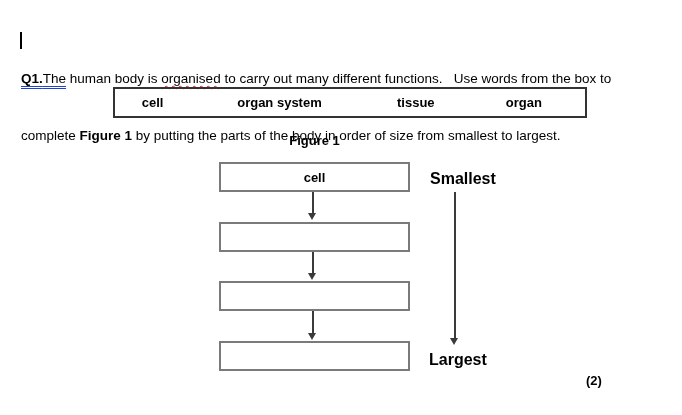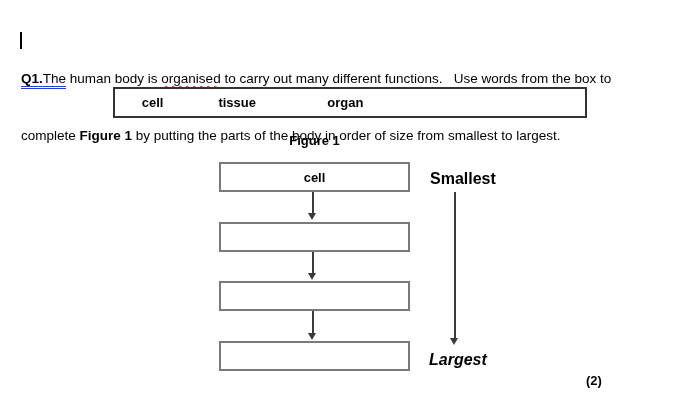--- a/index.html
+++ b/index.html
@@ -114,20 +114,21 @@
 
   <div class="caret"></div>
 
   <div class="qtext">
     <div><span class="grammar"><span class="b">Q1.</span><span>The</span></span><span> human body is </span><span class="spell">organised</span><span> to carry out many different functions.   Use words from the box to</span></div>
     <div><span>complete </span><span class="b">Figure 1</span><span> by putting the parts of the body in order of size from smallest to largest.</span></div>
   </div>
 
   <div class="wordbox">
     <span class="word w1">cell</span>
+    <span class="word w2">organ system</span>
     <span class="word w4">tissue</span>
     <span class="word w3">organ</span>
   </div>
 
   <div class="figtitle">Figure 1</div>
 
   <div class="fbox fbox1">cell</div>
 
   <div class="vline" style="left:312px; top:192px; height:21px;"></div>
   <div class="ahead" style="left:308px; top:213px;"></div>
@@ -140,17 +141,17 @@
   <div class="fbox fbox3"></div>
 
   <div class="vline" style="left:312px; top:311px; height:22px;"></div>
   <div class="ahead" style="left:308px; top:333px;"></div>
 
   <div class="fbox fbox4"></div>
 
   <div class="sidelabel" style="left:430px; top:170px;">Smallest</div>
   <div class="vline" style="left:454px; top:192px; height:146px;"></div>
   <div class="ahead" style="left:450px; top:338px;"></div>
-  <div class="sidelabel" style="left:429px; top:351px;font-style:italic;">Largest</div>
+  <div class="sidelabel" style="left:429px; top:351px;">Largest</div>
 
   <div class="marks">(2)</div>
 
 </div>
 
 </body></html>

